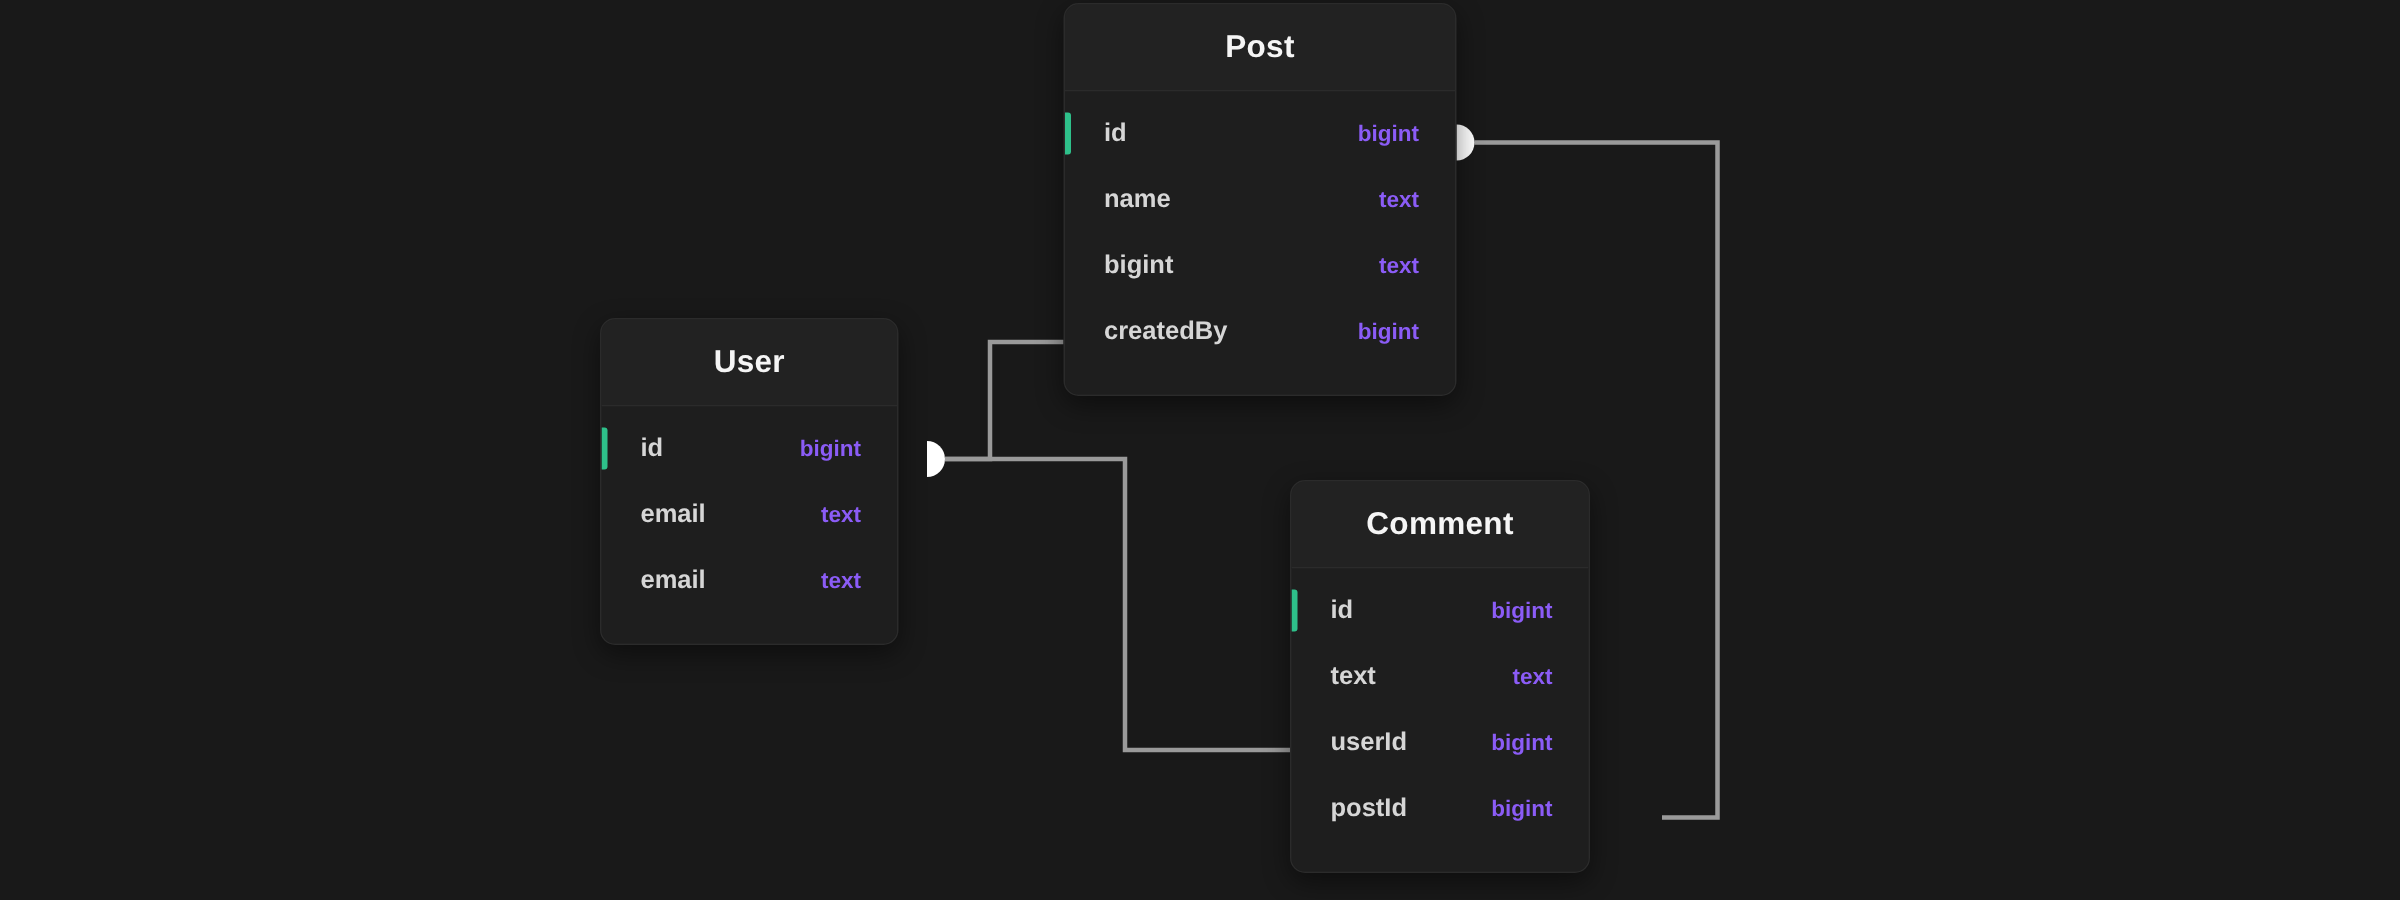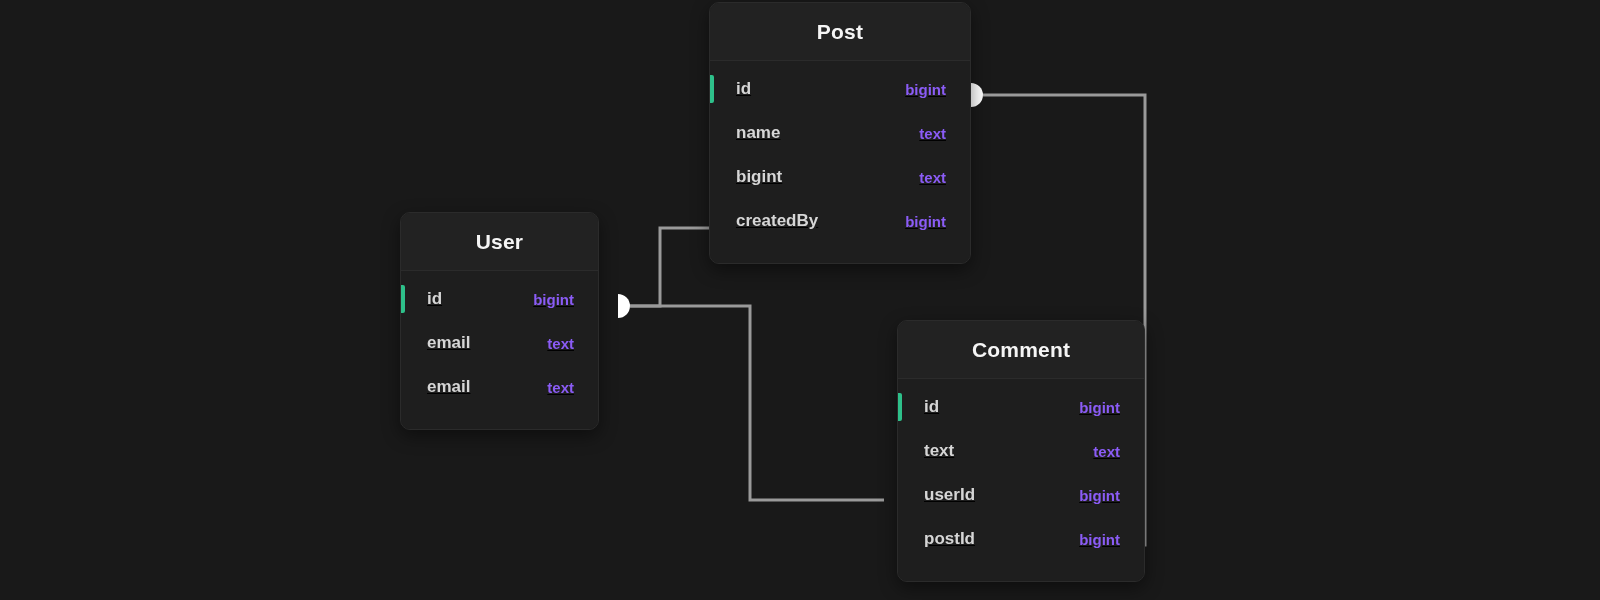--- a/index.html
+++ b/index.html
@@ -48,21 +48,20 @@
   }
   .card-title {
     color: #f5f5f5;
     font-size: 21px;
     font-weight: bold;
     letter-spacing: 0.2px;
   }
   .card-body {
     padding: 6px 0 20px 0;
     background: #1e1e1e;
-    text-decoration: underline;
   }
   .field-row {
     position: relative;
     height: 44px;
     display: flex;
     align-items: center;
     justify-content: space-between;
     padding: 0 24px 0 26px;
     box-sizing: border-box;
   }
@@ -150,21 +149,21 @@
           <div class="field-row">
             <span class="field-name">email</span>
             <span class="field-type">text</span>
           </div>
           <div class="field-row">
             <span class="field-name">email</span>
             <span class="field-type">text</span>
           </div>
         </div>
       </div>
-      <div class="table-card" style="left: 897px; top: 320px; width: 248px; text-align: center;">
+      <div class="table-card" style="left: 860px; top: 320px; width: 200px; text-align: center;">
         <div class="card-header">
           <span class="card-title">Comment</span>
         </div>
         <div class="card-body">
           <div class="field-row">
             <span class="pk-bar" style="background: rgb(46, 192, 138);"></span>
             <span class="field-name">id</span>
             <span class="field-type">bigint</span>
           </div>
           <div class="field-row">

